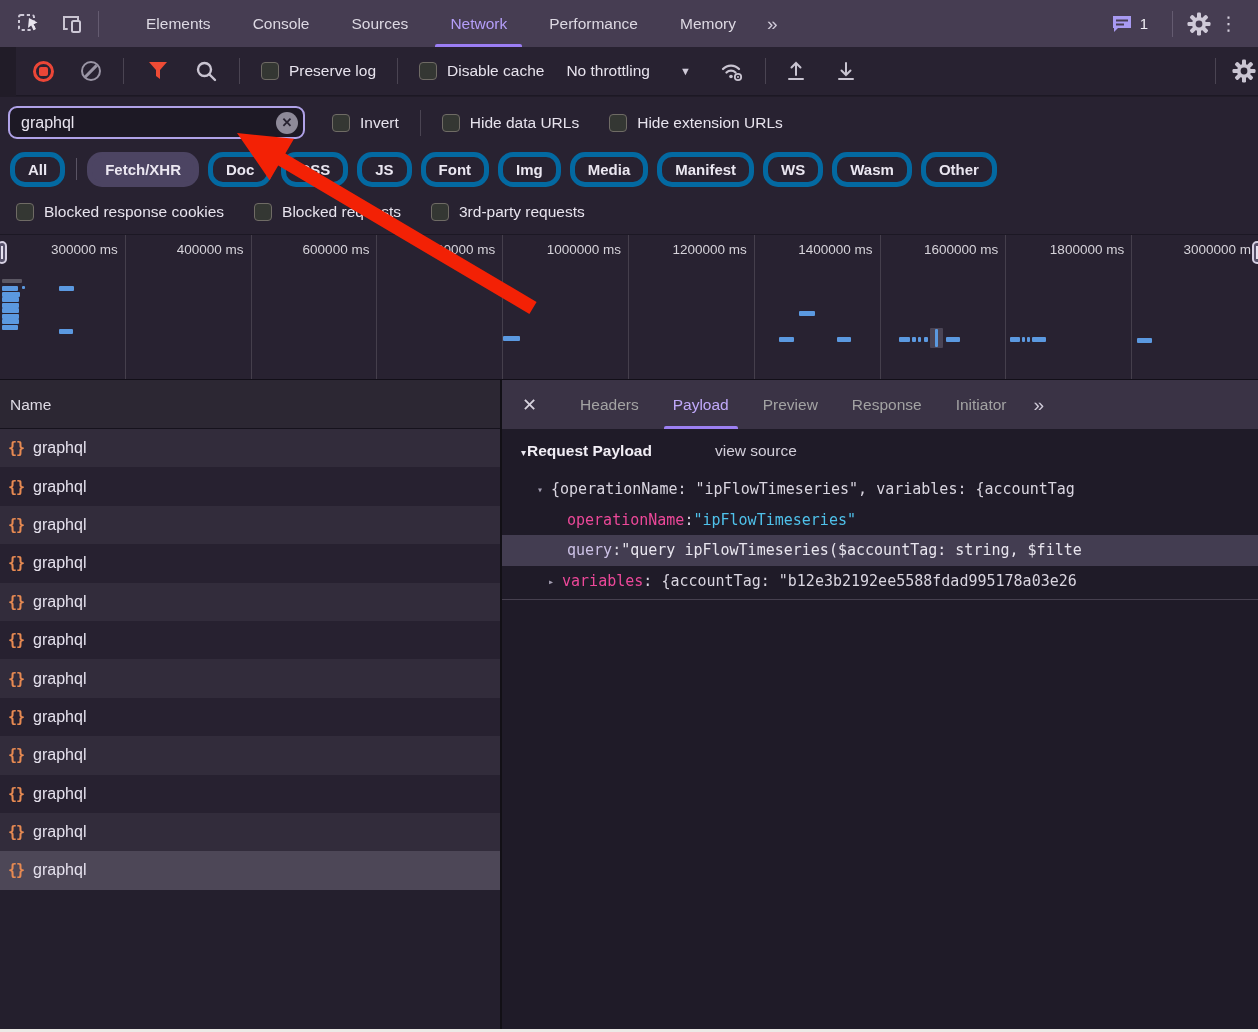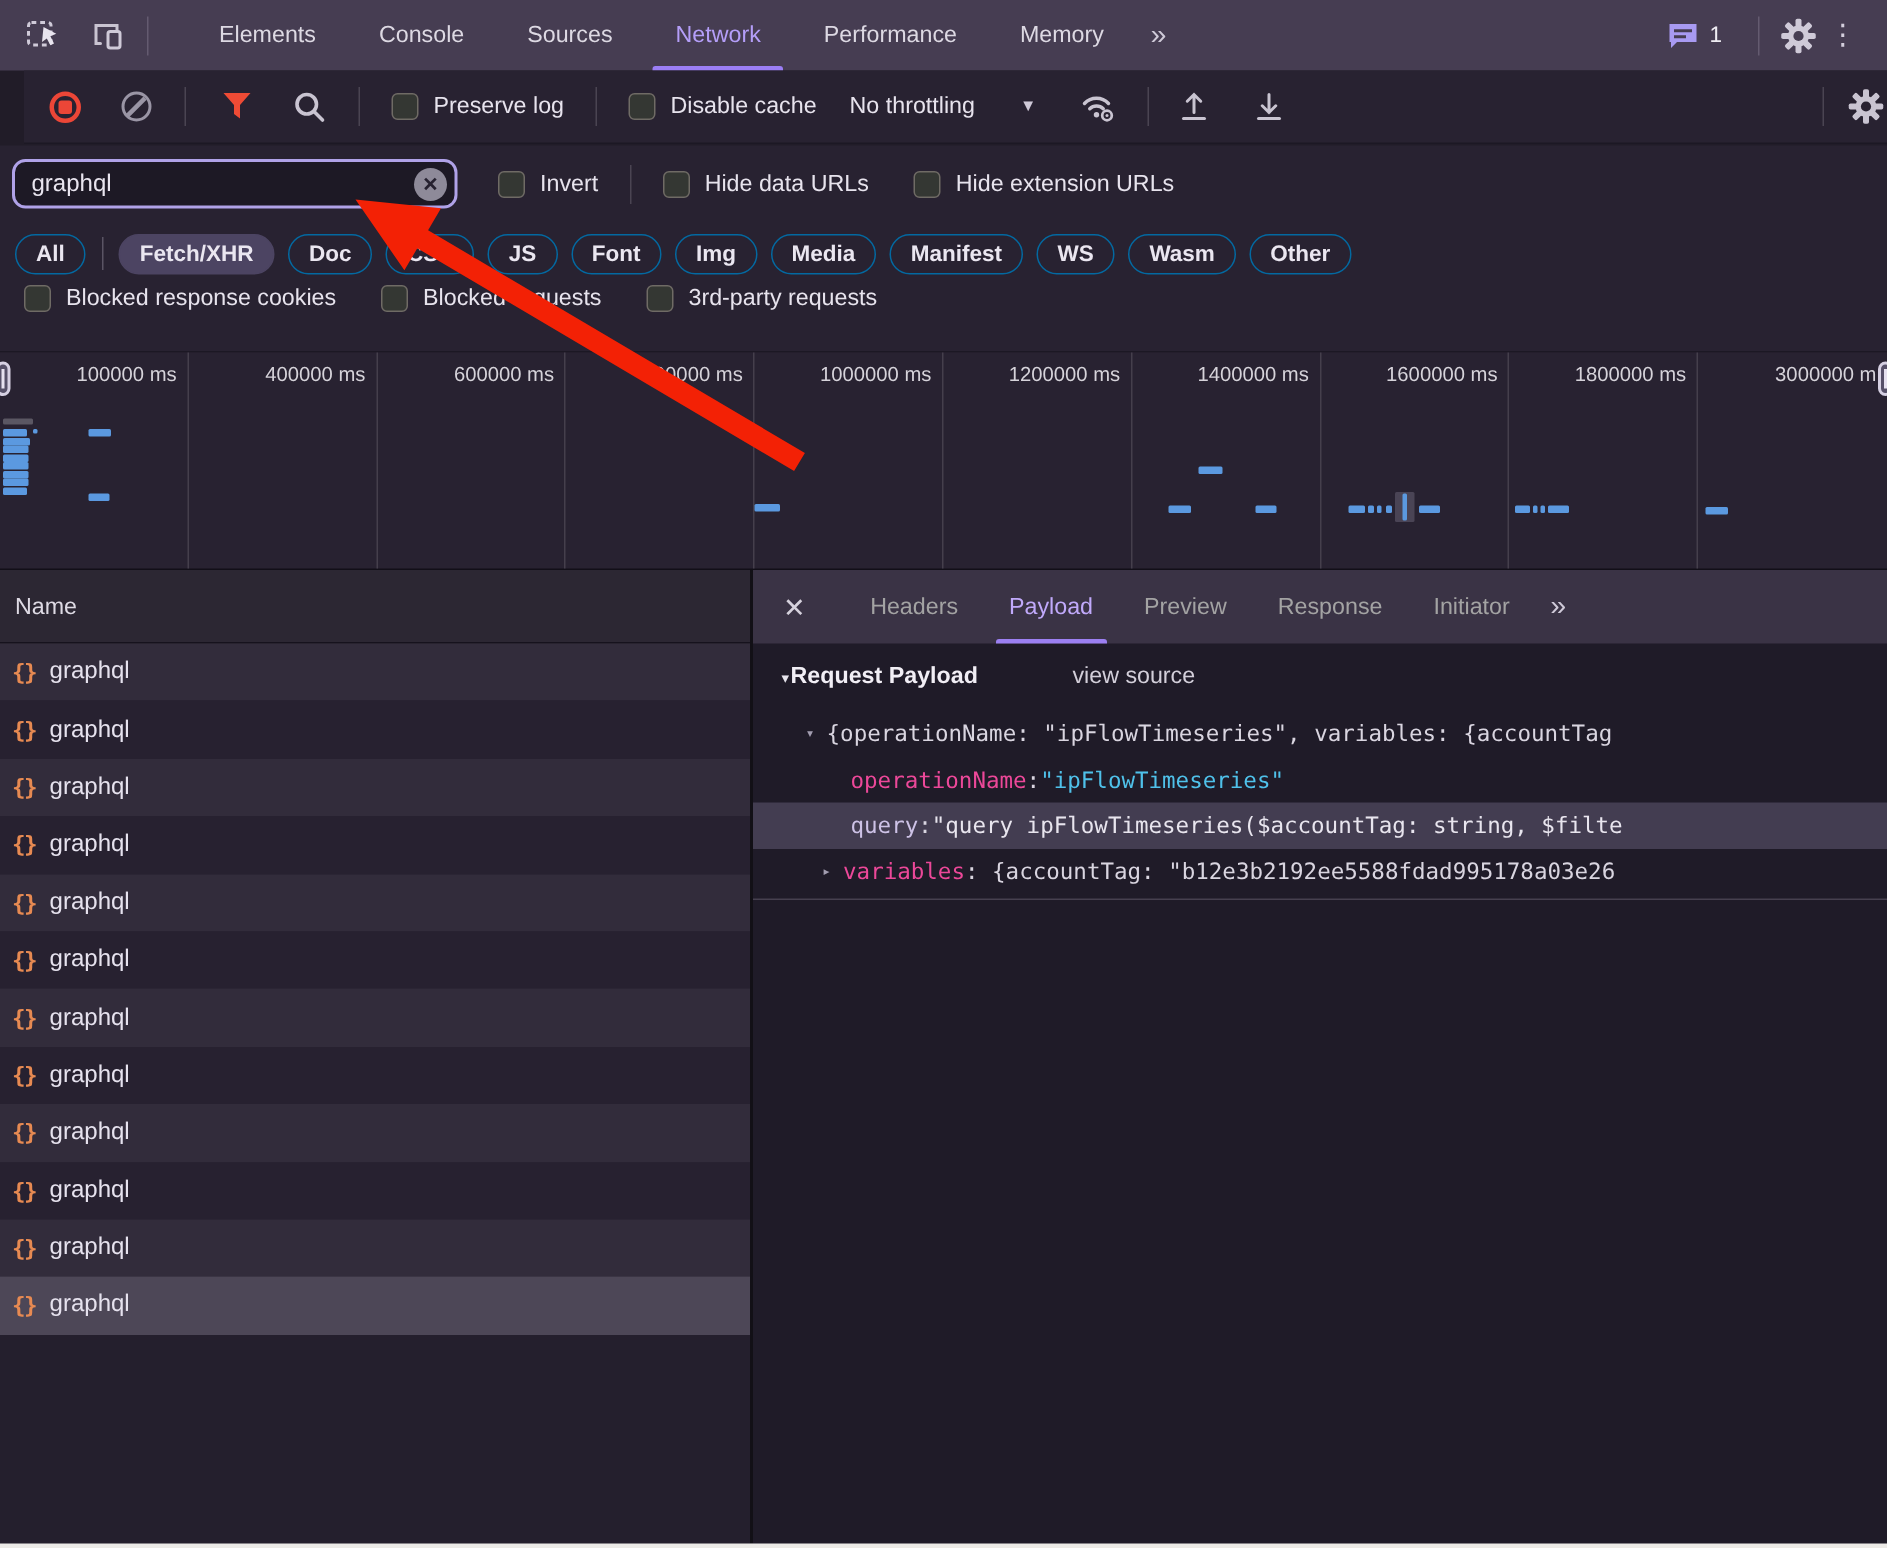--- a/index.html
+++ b/index.html
@@ -48,27 +48,27 @@
   .filter-input-wrap{ position:relative; width:297px; height:33px; margin-left:8px; }
   .filter-input{ width:100%; height:100%; background:#1d1925; border:2px solid #b0a2e8;
     border-radius:9px; color:#e9e5ef; font-size:16px; font-family:"Liberation Sans",sans-serif;
     padding:0 36px 0 11px; outline:none; }
   .clear-x{ position:absolute; right:7px; top:5.5px; width:22px; height:22px; border-radius:50%;
     background:#8e8a99; color:#262130; font-size:13px; font-weight:bold; display:flex;
     align-items:center; justify-content:center; }
   
   .chips-row{ position:absolute; top:148px; left:0; width:100%; height:42px;
     background:#282231; display:flex; align-items:center; padding-left:10px; }
-  .chip{ border:1px solid #0369a1; border-radius:15px; padding:4px 13px; font-size:15px;
+  .chip{ border:5px solid #0369a1; border-radius:15px; padding:4px 13px; font-size:15px;
     font-weight:600; color:#eae6f0; margin-right:9px; white-space:nowrap; }
   .chip.selected{ background:#4c4462; border-color:#4c4462; }
   .chip-div{ width:1px; height:22px; background:#5a5464; margin:0 10px 0 2px; }
   
   .blocked-row{ position:absolute; top:190px; left:0; width:100%; height:45px;
-    background:#282231; display:flex; align-items:flex-start; padding-left:16px; gap:30px;
+    background:#282231; display:flex; align-items:center; padding-left:16px; gap:30px;
     border-bottom:1px solid #1c1824; }
   
   .timeline{ position:absolute; top:235px; left:0; width:100%; height:145px;
     background:#282231; display:flex; border-bottom:1px solid #120f18; }
   .tl-cell{ width:125.8px; flex:0 0 auto; border-right:1px solid #453f4c;
     font-size:13.5px; color:#d6d3da; text-align:right; padding:7px 7px 0 0;
     overflow:hidden; white-space:nowrap; }
   .tbar{ position:absolute; border-radius:1px; }
   .tl-pill{ position:absolute; width:10px; height:23px; border:2px solid #d6d0e2;
     border-radius:6px; background:#565068; top:241px; }
@@ -294,21 +294,21 @@
       <span class="cb"></span>
       <span class="cb-label">Blocked requests</span>
     </span>
     <span class="cb-row">
       <span class="cb"></span>
       <span class="cb-label">3rd-party requests</span>
     </span>
   </div>
 
   <div class="timeline">
-    <div class="tl-cell">100000 ms</div>
+    <div class="tl-cell">300000 ms</div>
     <div class="tl-cell">400000 ms</div>
     <div class="tl-cell">600000 ms</div>
     <div class="tl-cell">800000 ms</div>
     <div class="tl-cell">1000000 ms</div>
     <div class="tl-cell">1200000 ms</div>
     <div class="tl-cell">1400000 ms</div>
     <div class="tl-cell">1600000 ms</div>
     <div class="tl-cell">1800000 ms</div>
     <div class="tl-cell" style="border-right:none;">3000000 m</div>
   </div>

